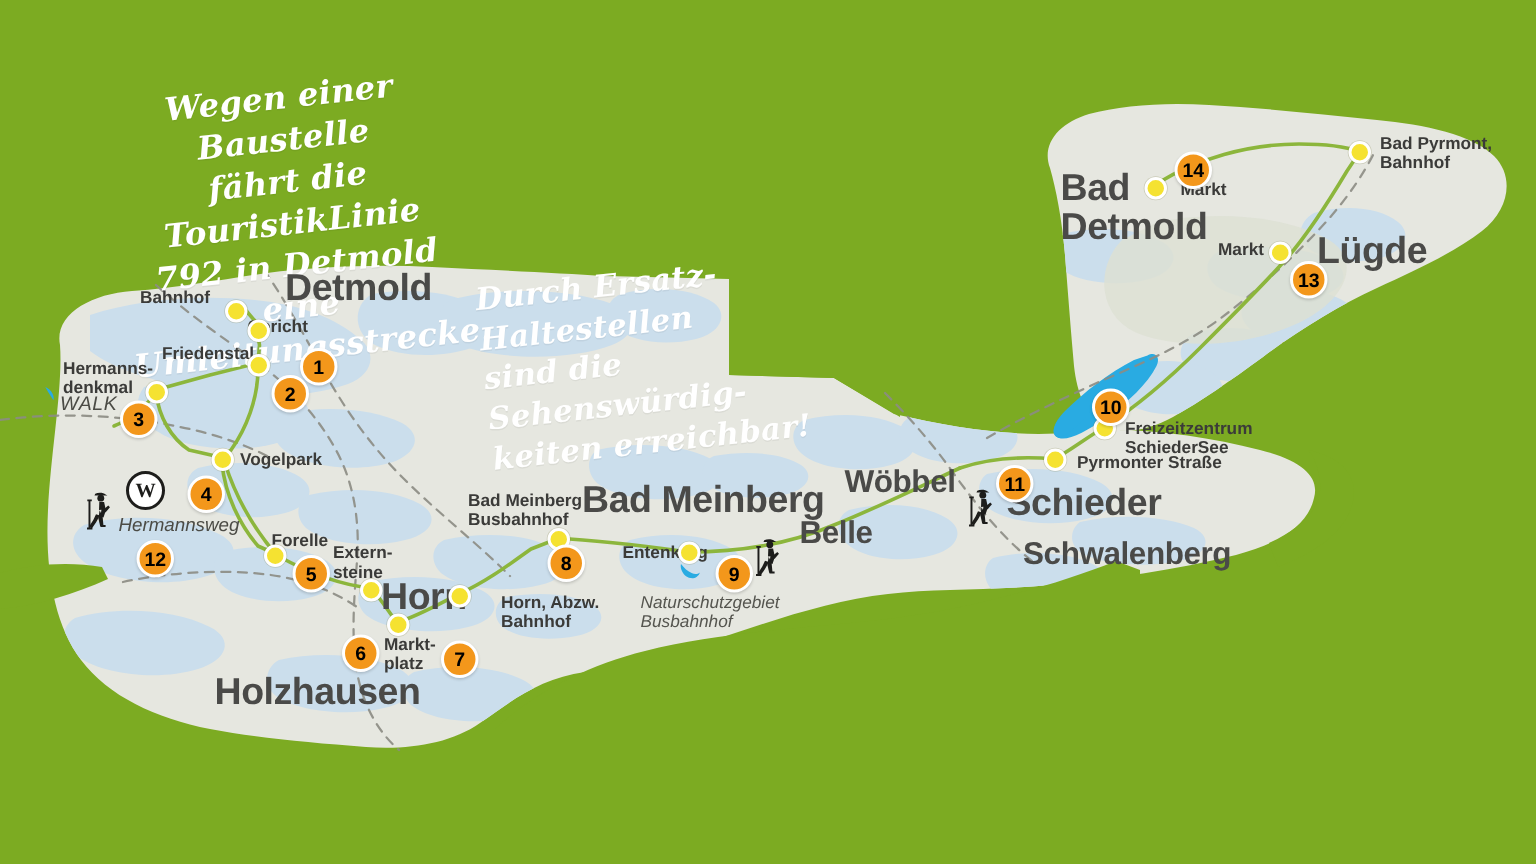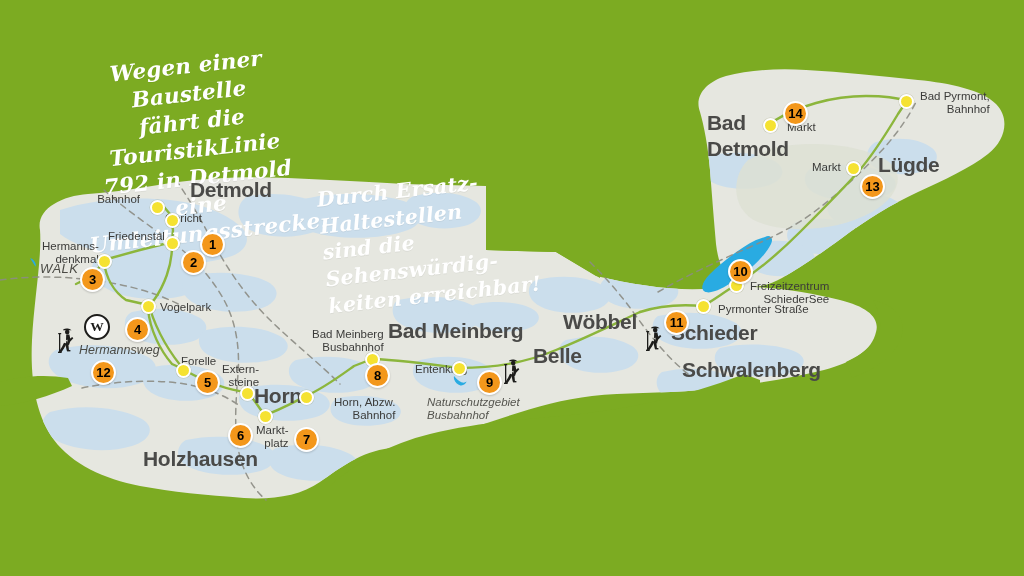--- a/index.html
+++ b/index.html
@@ -26,27 +26,27 @@
     pointer-events:none;
   }
   #script-1{left:80px;top:52px;font-size:21.5px;transform:rotate(-6.2deg);text-align:center;width:230px;}
   #script-2{left:322px;top:172px;font-size:20.5px;transform:rotate(-6.2deg);text-align:left;width:270px;}
 
   
   .city{
     position:absolute;color:#4A4A48;font-weight:700;white-space:nowrap;
     letter-spacing:-0.3px;
   }
-  .city.big{font-size:21px;}
+  .city.big{font-size:25px;}
   .city.mid{font-size:21px;}
 
   
   .stopname{
-    position:absolute;color:#3B3B39;font-weight:400;font-size:11.5px;
-    line-height:1.12;white-space:pre-line;text-align:right;
+    position:absolute;color:#3B3B39;font-weight:700;font-size:11.5px;
+    line-height:1.12;white-space:pre-line;
   }
 
   
   .feat{
     position:absolute;color:#55554F;font-size:11.5px;font-style:italic;
     line-height:1.15;white-space:pre-line;font-family:"Liberation Sans",sans-serif;
   }
   .feat.walk{font-size:13px;color:#4b4b45;letter-spacing:.4px;}
   .feat.hw{font-size:12.5px;color:#4b4b45;}
 

